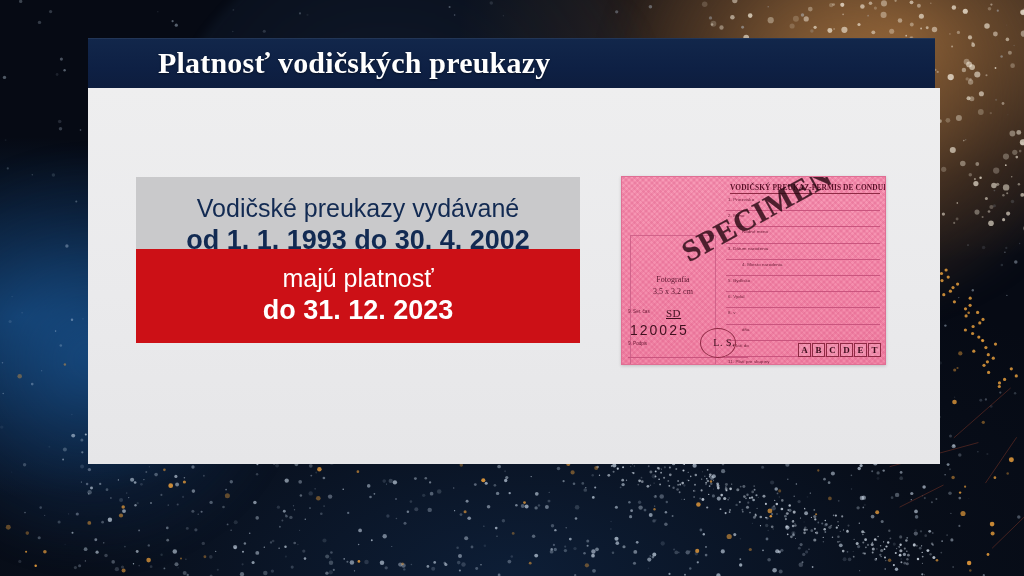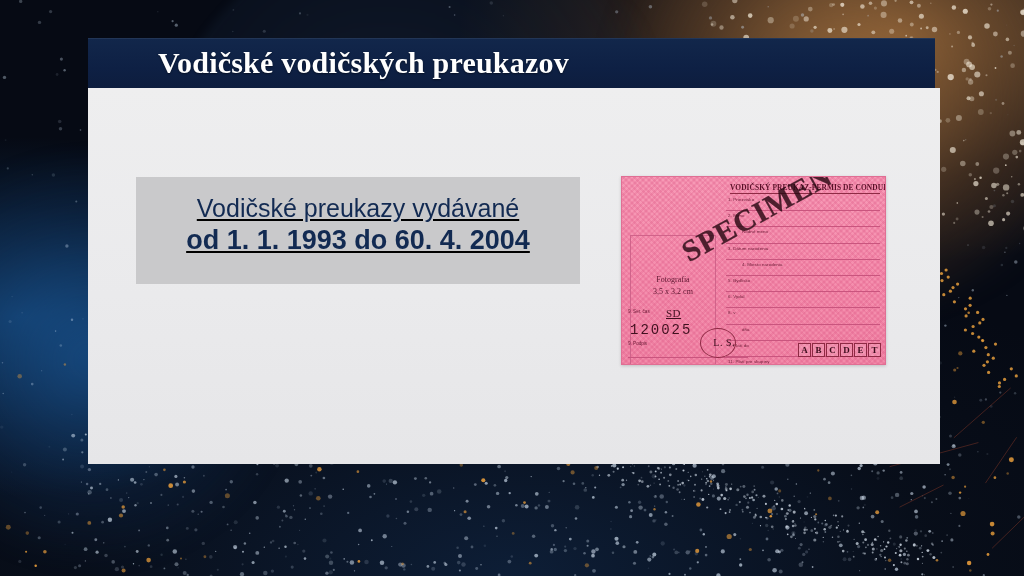--- a/index.html
+++ b/index.html
@@ -89,22 +89,21 @@
   .callout {
     position: absolute;
     left: 48px; top: 89px;
     width: 444px;
   }
   .cal-gray {
     background: #c9c9cb;
     padding: 16px 22px 16px;
     text-align: center;
     box-sizing: border-box;
-    height: 107px;
-    text-decoration: underline;
+    height: 72px;
   }
   .cal-red {
     background: #cc1016;
     padding: 14px 14px 16px;
     text-align: center;
     box-sizing: border-box;
     height: 94px;
   }
   .ln-reg {
     color: #122a52;
@@ -211,21 +210,21 @@
     left: 44px; bottom: 45px;
     font-family: "Liberation Serif", "DejaVu Serif", serif;
     font-size: 11px;
     color: #40101f;
     letter-spacing: 0.5px;
     text-decoration: underline;
   }
   .lic-number {
     position: absolute;
     left: 8px; bottom: 26px;
-    font-family: Liberation Mono, monospace;
+    font-family: Liberation Sans, sans-serif;
     font-size: 14px;
     letter-spacing: 2px;
     color: #40101f;
   }
   .lic-podpis {
     position: absolute;
     left: 6px; bottom: 18px;
     font-size: 4.6px;
     color: #6b1b36;
   }
@@ -1969,29 +1968,33 @@
       <circle cx="999.3" cy="386.5" r="1.60" fill="#f2a63f" opacity="0.80"></circle>
       <line x1="953.8892793655396" y1="437.8244078159332" x2="1010.6493800878525" y2="387.9522955417633" stroke="#8c3a28" stroke-width="1" opacity="0.45"></line>
       <line x1="899.5934295654297" y1="507.1701192855835" x2="943.4906482696533" y2="485.0299394130707" stroke="#8c3a28" stroke-width="1" opacity="0.45"></line>
       <line x1="985.4411220550537" y1="483.09746980667114" x2="1016.6363000869751" y2="437.2876752912998" stroke="#8c3a28" stroke-width="1" opacity="0.45"></line>
       <line x1="992.1194839477539" y1="548.2776093482971" x2="1035.0430822372437" y2="506.4721405506134" stroke="#8c3a28" stroke-width="1" opacity="0.45"></line>
       <line x1="850.4641151428223" y1="440.7517722249031" x2="936.2866818904877" y2="393.3656504750252" stroke="#8c3a28" stroke-width="1" opacity="0.45"></line>
       <line x1="889.6664047241211" y1="466.64445638656616" x2="978.4267663955688" y2="442.5400424003601" stroke="#8c3a28" stroke-width="1" opacity="0.45"></line>
     </svg>
 
   <div class="headerbar">
-    <div class="title">Vodičské vodičských preukazov</div>
+    <div class="title">Platnosť vodičských preukazy</div>
   </div>
 
   <div class="panel">
 
     <div class="callout">
       <div class="cal-gray">
         <div class="ln-reg">Vodičské preukazy vydávané</div>
-        <div class="ln-bold">od 1. 1. 1993 do 60. 4. 2004</div>
+        <div class="ln-bold">od 1. 1. 1993 do 30. 4. 2002</div>
+      </div>
+      <div class="cal-red">
+        <div class="ln-reg">majú platnosť</div>
+        <div class="ln-bold">do 31. 12. 2023</div>
       </div>
     </div>
 
     <div class="licence">
       <div class="lic-title">VODIČSKÝ PREUKAZ-PERMIS DE CONDUIRE</div>
 
       <div class="photo-box">
         <div class="photo-label">
           <div>Fotografia</div>
           <div>3,5 x 3,2 cm</div>

